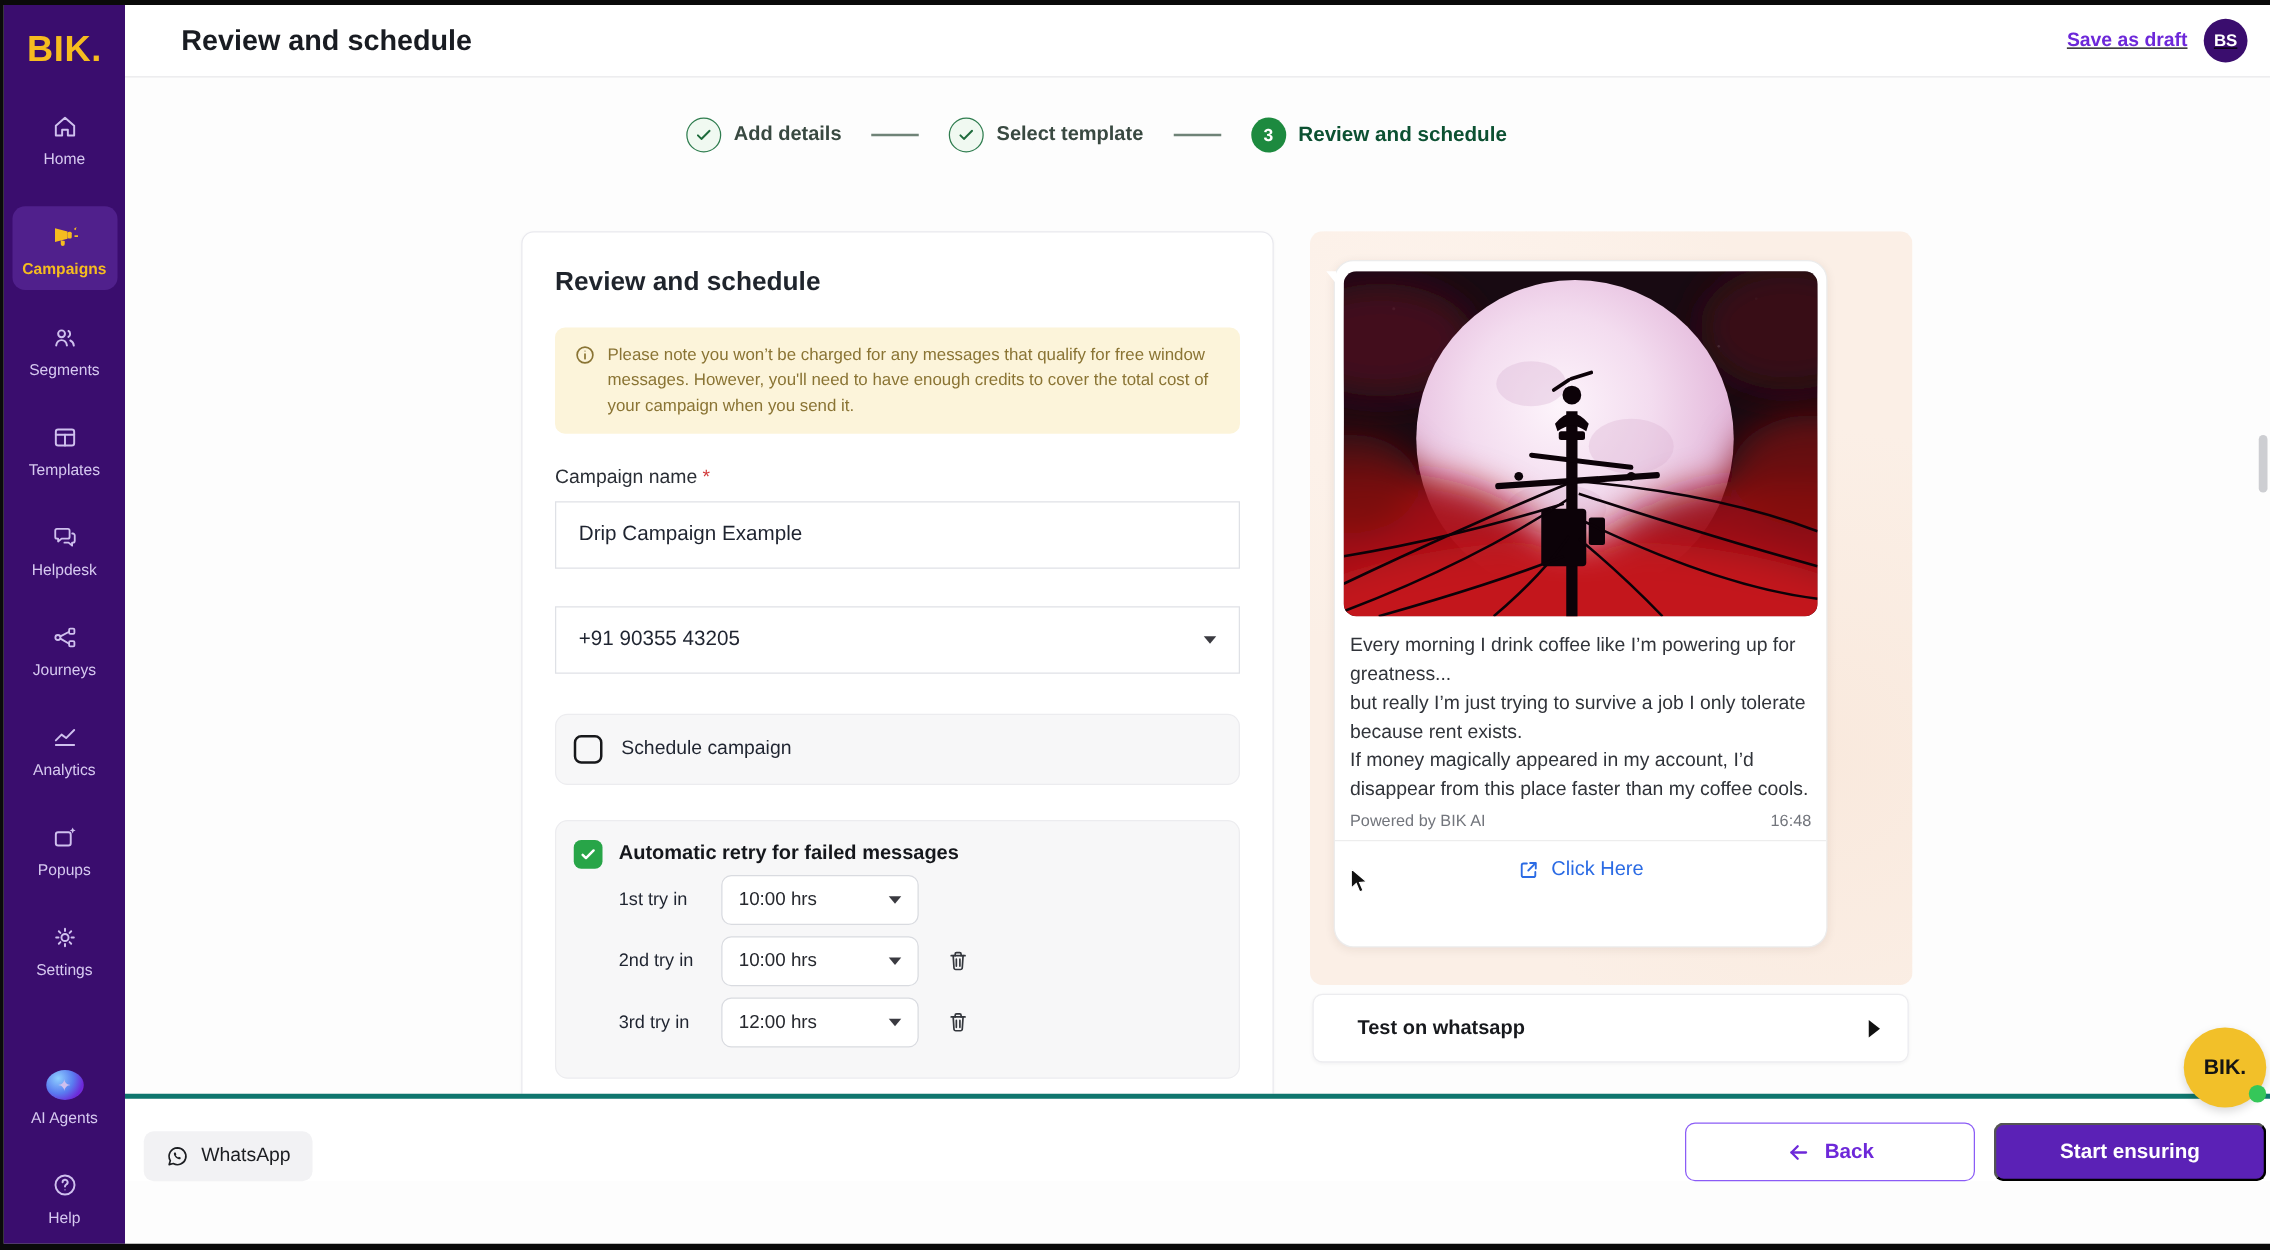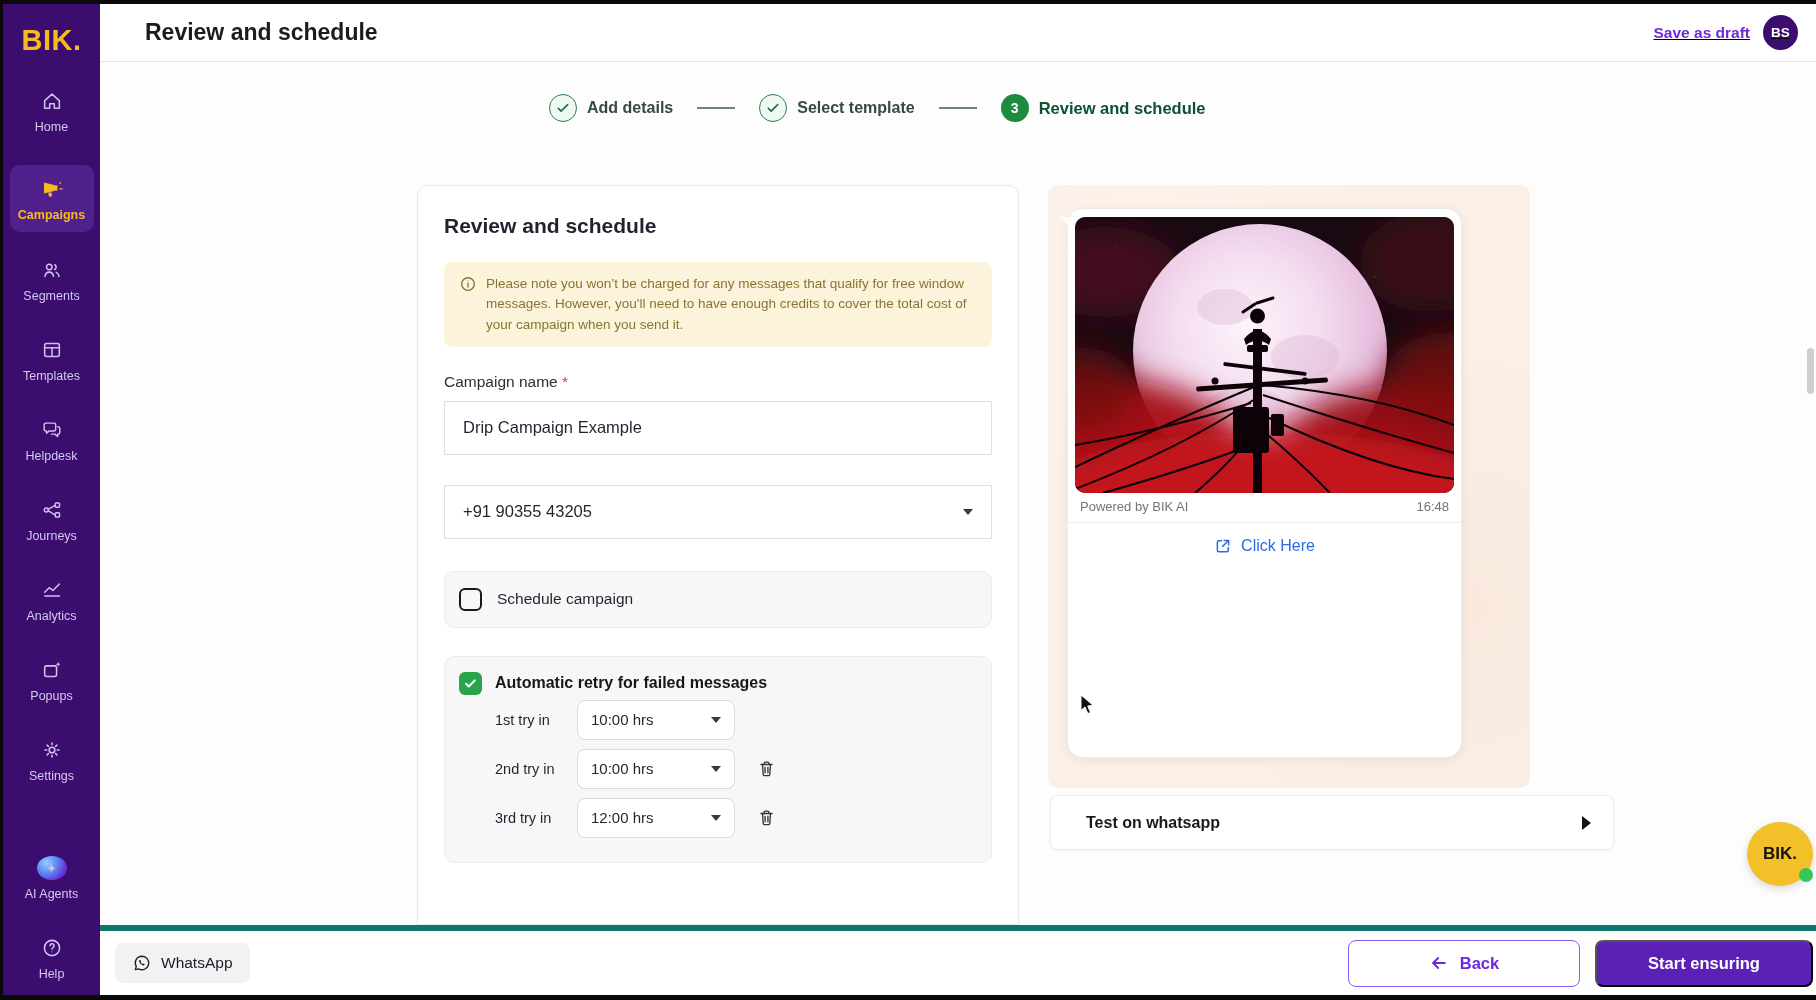--- a/index.html
+++ b/index.html
@@ -67,26 +67,26 @@
   
   .preview-panel{position:absolute;left:1048px;top:185px;width:482px;height:603px;border-radius:10px;background:#fbefe6;background-image:radial-gradient(circle at 20% 15%,#fdf3ec 0%,rgba(253,243,236,0) 40%),radial-gradient(circle at 85% 70%,#f9e9dd 0%,rgba(249,233,221,0) 45%);z-index:2;}
   .chat-card{position:absolute;left:19px;top:23px;width:395px;height:550px;background:#fff;border:1px solid #ececec;border-radius:16px;box-shadow:0 2px 8px rgba(60,40,20,.08);padding:8px 0 0;}
   .chat-tail{position:absolute;left:-7px;top:8px;width:0;height:0;border-top:10px solid #fff;border-left:8px solid transparent;}
   .chat-img{width:379px;height:276px;margin:0 auto;border-radius:10px;overflow:hidden;display:block;}
   .chat-text{padding:12px 12px 0;font-size:15.5px;line-height:23px;color:#31343a;white-space:pre-line;}
   .chat-meta{display:flex;justify-content:space-between;align-items:center;padding:6px 12px 8px;color:#72757c;font-size:13px;}
   .chat-div{height:1px;background:#ededed;margin:0;}
   .chat-cta{height:45px;display:flex;align-items:center;justify-content:center;gap:9px;color:#2b6be4;font-size:16px;font-weight:500;cursor:pointer;}
 
-  .test-row{position:absolute;left:1050px;top:795px;width:564px;height:55px;background:#fff;border:1px solid #ececef;border-radius:8px;box-shadow:0 1px 3px rgba(20,20,40,.05);display:flex;align-items:center;justify-content:space-between;padding:0 22px 0 35px;cursor:pointer;z-index:3;}
+  .test-row{position:absolute;left:1050px;top:795px;width:477px;height:55px;background:#fff;border:1px solid #ececef;border-radius:8px;box-shadow:0 1px 3px rgba(20,20,40,.05);display:flex;align-items:center;justify-content:space-between;padding:0 22px 0 35px;cursor:pointer;z-index:3;}
   .test-lb{font-size:16px;font-weight:700;color:#17191d;}
   .tri-right{width:0;height:0;border-top:7px solid transparent;border-bottom:7px solid transparent;border-left:9px solid #111;}
 
   
-  .bottombar{position:absolute;left:100px;top:925px;right:0;height:70px;background:#fff;border-top:6px solid #0f766e;display:flex;align-items:center;z-index:6;}
+  .bottombar{position:absolute;left:100px;top:875px;right:0;height:70px;background:#fff;border-top:4px solid #0f766e;display:flex;align-items:flex-end;z-index:6;}
   .wa-chip{margin-left:15px;height:40px;background:#f2f2f4;border-radius:8px;display:flex;align-items:center;gap:9px;padding:0 17px;font-size:15.5px;color:#1c1e22;cursor:pointer;}
   .foot-right{margin-left:auto;display:flex;align-items:center;gap:15px;margin-right:3px;}
   .btn-back{width:232px;height:47px;border:1.5px solid #8b5cf6;border-radius:8px;background:#fff;color:#6d28d9;font-size:16.5px;font-weight:700;display:flex;align-items:center;justify-content:center;gap:11px;cursor:pointer;}
   .btn-start{width:218px;height:47px;border-radius:8px;background:#5b21b6;color:#fff;font-size:16.5px;font-weight:700;display:flex;align-items:center;justify-content:center;cursor:pointer;}
 
   .fab{position:absolute;left:1747px;top:822px;width:66px;height:64px;border-radius:50%;background:#f2c029;display:flex;align-items:center;justify-content:center;z-index:20;cursor:pointer;box-shadow:0 3px 8px rgba(0,0,0,.15);}
   .fab-lb{font-weight:900;font-size:17px;color:#141414;}
   .fab-dot{position:absolute;right:0px;bottom:4px;width:14px;height:14px;border-radius:50%;background:#35c759;}
 
   .scroll-thumb{position:absolute;right:2px;top:348px;width:7px;height:46px;border-radius:4px;background:#cdced2;z-index:40;}
@@ -375,20 +375,23 @@
           <path d="M0 228Q85 214 176 186"></path>
           <path d="M379 208Q300 178 188 168"></path>
           <path d="M379 236Q292 212 188 178"></path>
           <path d="M379 262Q300 252 192 200"></path>
           <path d="M120 276Q160 242 180 212"></path>
           <path d="M255 276Q222 242 188 214"></path>
           <path d="M28 276Q120 250 176 228"></path>
         </g>
         <path d="M182 86l16-5M168 95l12-8" stroke="#0c0208" stroke-width="3" stroke-linecap="round"></path>
       </svg>
+      <div class="chat-text">Every morning I drink coffee like I’m powering up for greatness...
+but really I’m just trying to survive a job I only tolerate because rent exists.
+If money magically appeared in my account, I’d disappear from this place faster than my coffee cools.</div>
       <div class="chat-meta">
         <span>Powered by BIK AI</span>
         <span>16:48</span>
       </div>
       <div class="chat-div"></div>
       <div class="chat-cta">
         <span style="display:flex;">
           <svg width="18" height="18" viewBox="0 0 24 24" fill="none" stroke="#2b6be4" stroke-width="2" stroke-linecap="round" stroke-linejoin="round">
               <path d="M10 5H6.5a2 2 0 0 0-2 2v10.5a2 2 0 0 0 2 2H17a2 2 0 0 0 2-2V14"></path>
               <path d="M13.5 4.5h6v6"></path>

